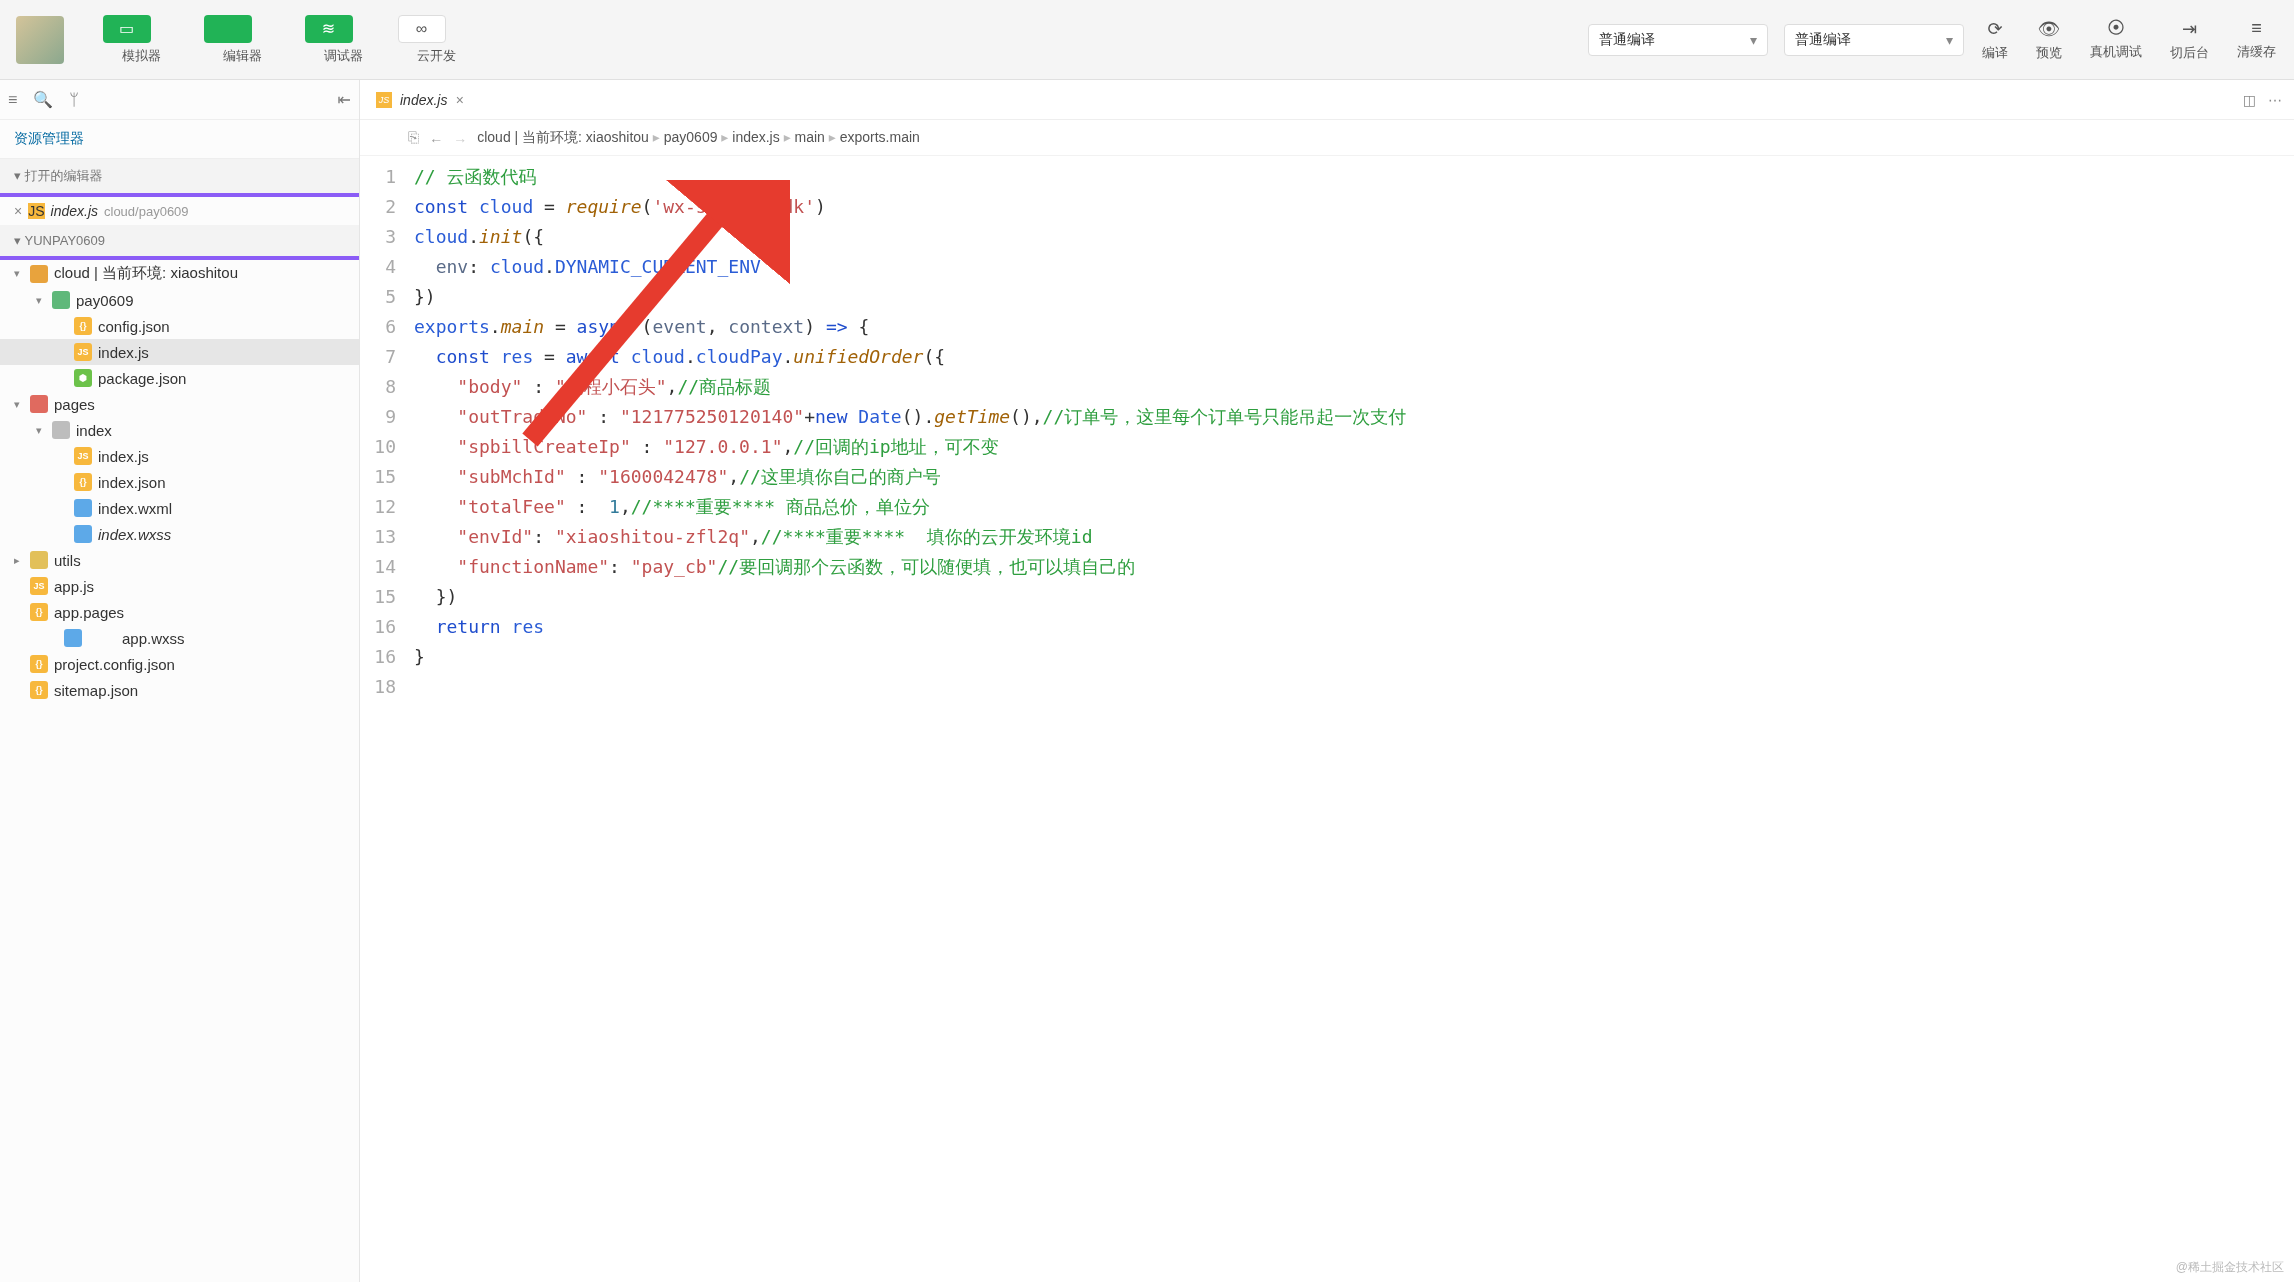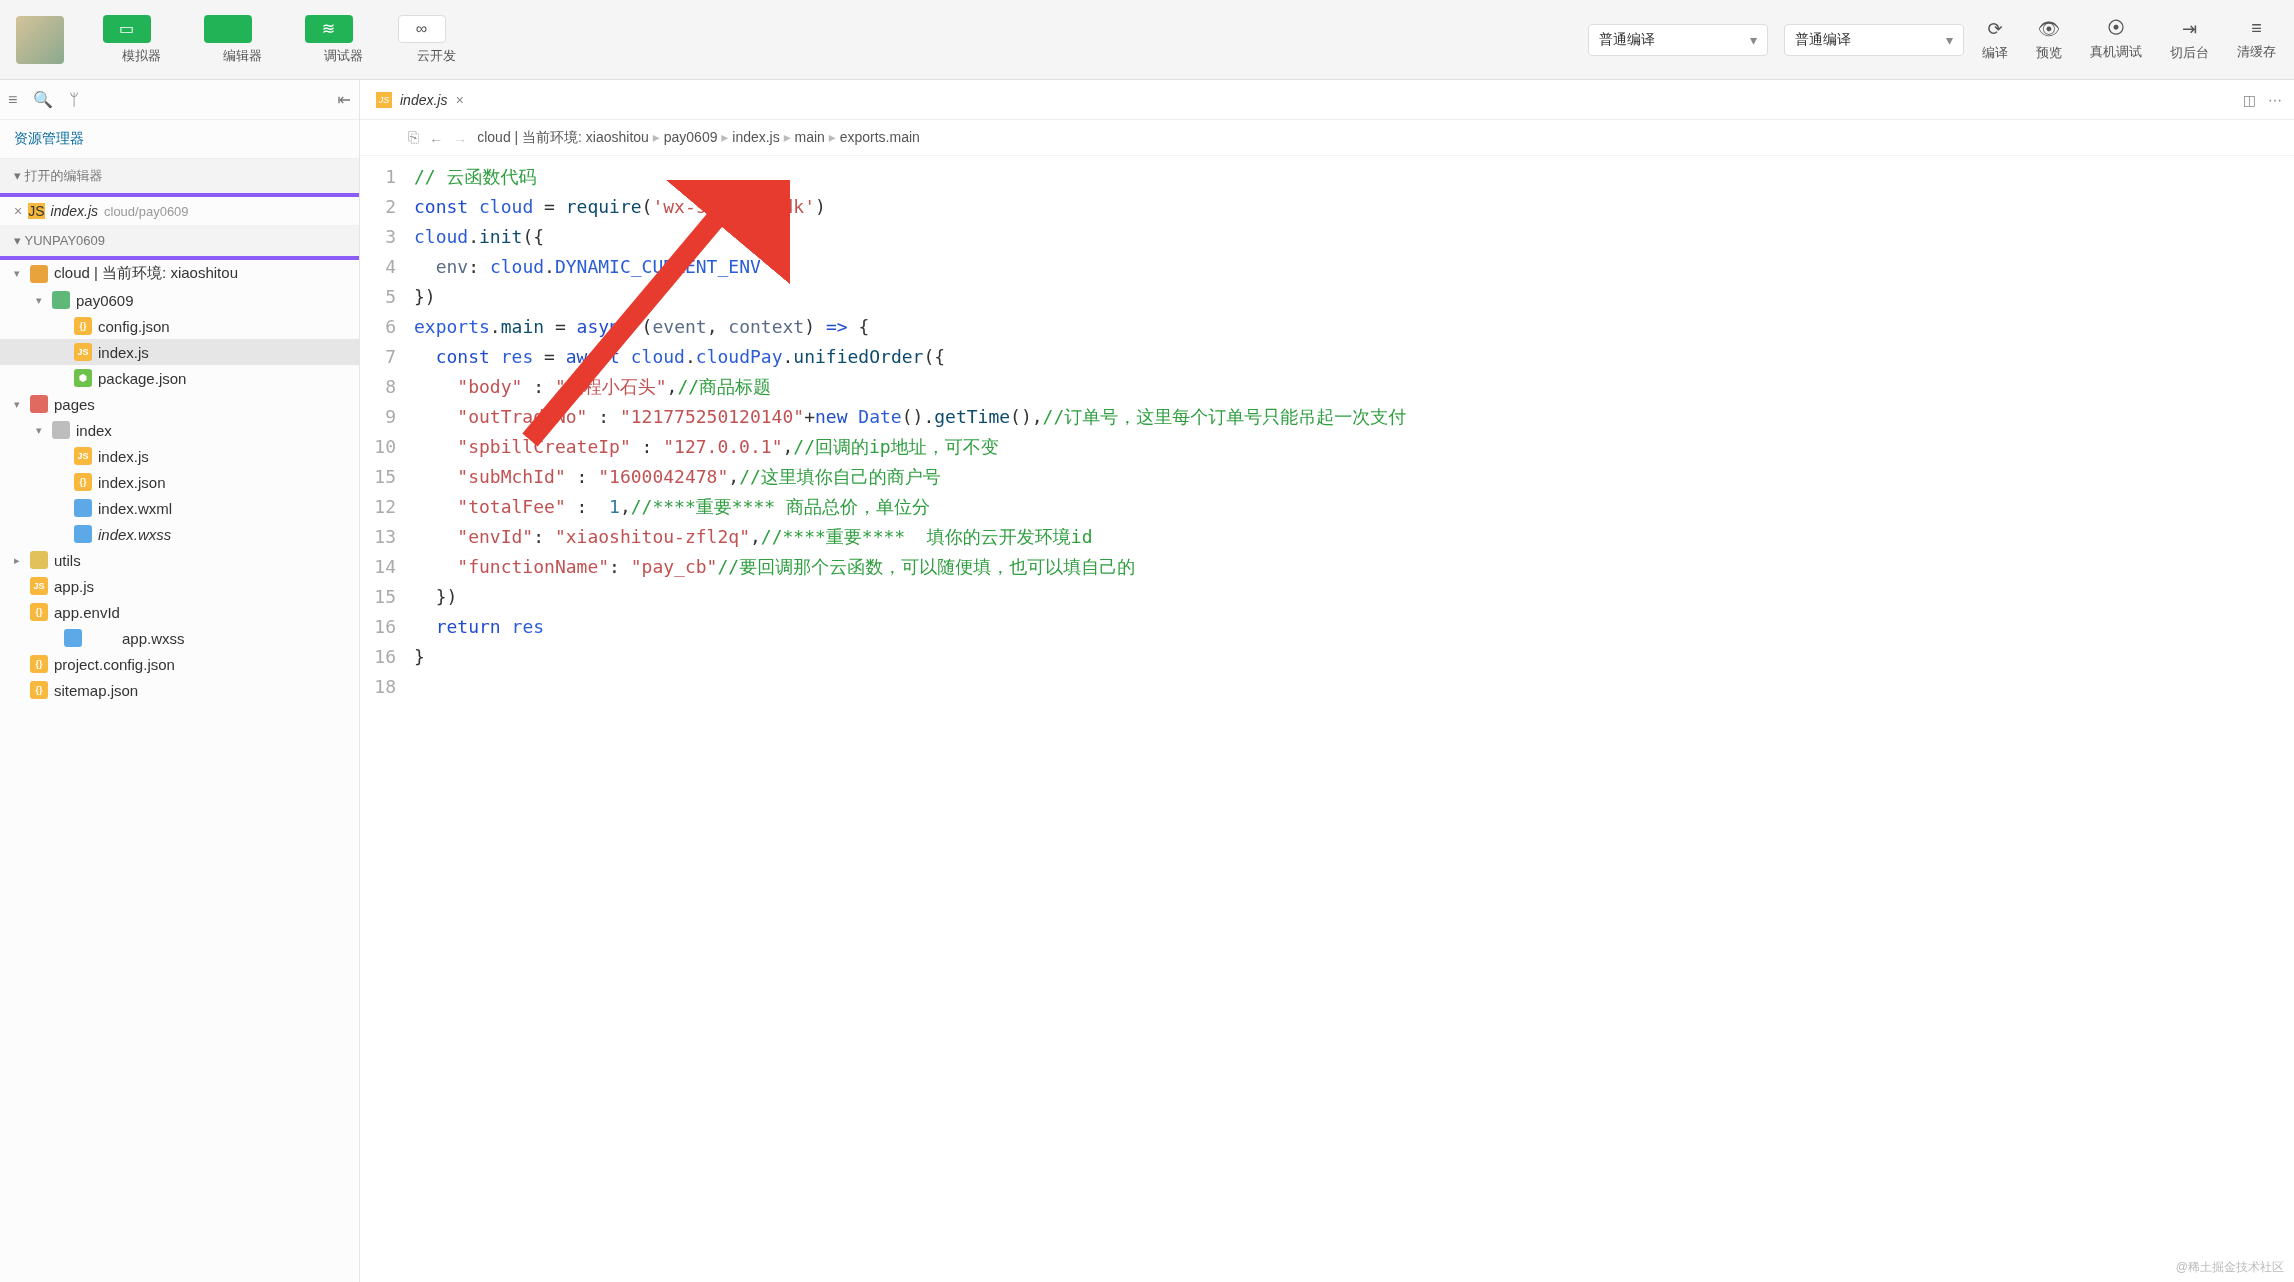--- a/index.html
+++ b/index.html
@@ -57,21 +57,21 @@
 .tab .close { color: #888; cursor: pointer; }
 .tabs .right-icons { margin-left: auto; display: flex; gap: 12px; padding-right: 12px; color: #888; }
 .breadcrumb { display: flex; align-items: center; gap: 6px; height: 36px; padding: 0 0 0 48px; font-size: 14px; color: #555; border-bottom: 1px solid #f2f2f2; flex-wrap: nowrap; }
 .breadcrumb .sep { color: #bbb; }
 .breadcrumb .bc-icon { color: #999; margin-right: 4px; cursor: pointer; }
 .code-area { flex: 1; display: flex; overflow: auto; font-family: "SF Mono", Menlo, Consolas, monospace; font-size: 18px; line-height: 30px; position: relative; }
 .gutter { width: 48px; text-align: right; color: #aaa; padding: 6px 12px 6px 0; user-select: none; }
 .code { flex: 1; padding: 6px 0 6px 6px; white-space: pre; }
 .code .c-com { color: #2e9e3f; }
 .code .c-kw { color: #1f4dcd; }
-.code .c-fn { color: #0c4a6e; }
+.code .c-fn { color: #a16207; font-style: italic; }
 .code .c-str { color: #c25252; }
 .code .c-num { color: #317a9a; }
 .code .c-id { color: #2a5cd6; }
 .code .c-prop { color: #5a6b88; }
 .watermark { position: absolute; right: 10px; bottom: 6px; font-size: 12px; color: #bbb; }
 
 
 .annot-arrow { position: absolute; z-index: 50; left: 150px; top: 100px; width: 280px; height: 280px; pointer-events: none; }
 
 .chev-down::after { content: "▾"; color: #888; }
@@ -219,21 +219,21 @@
             <span class="tree-label">utils</span>
           </div>
           <div class="tree-row" style="padding-left: 14px;">
             <span class="chev"></span>
             <span class="ficon fi-js">JS</span>
             <span class="tree-label">app.js</span>
           </div>
           <div class="tree-row" style="padding-left: 14px;">
             <span class="chev"></span>
             <span class="ficon fi-json">{}</span>
-            <span class="tree-label">app.envId</span>
+            <span class="tree-label">app.pages</span>
           </div>
           <div class="tree-row" style="padding-left: 14px; gap: 40px;">
             <span class="chev"></span>
             <span class="ficon fi-wxss"></span>
             <span class="tree-label">app.wxss</span>
           </div>
           <div class="tree-row" style="padding-left: 14px;">
             <span class="chev"></span>
             <span class="ficon fi-json">{}</span>
             <span class="tree-label">project.config.json</span>

